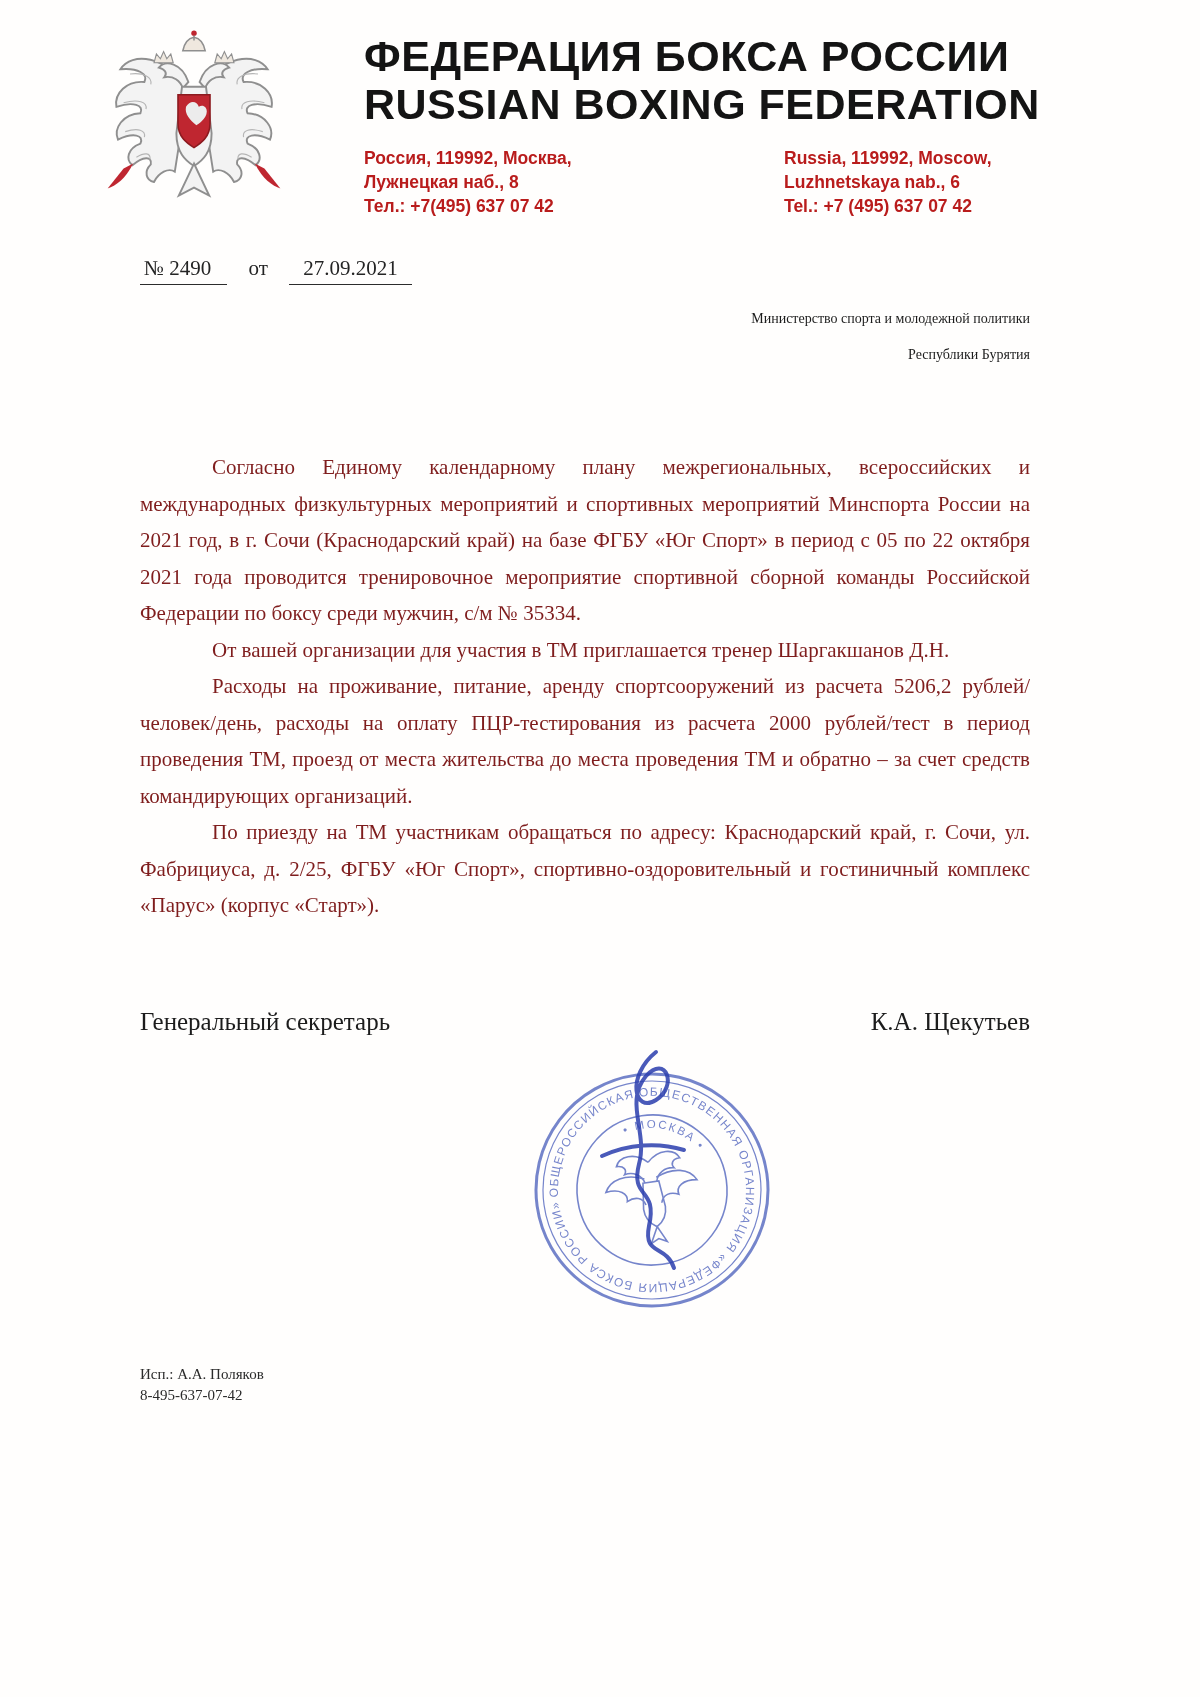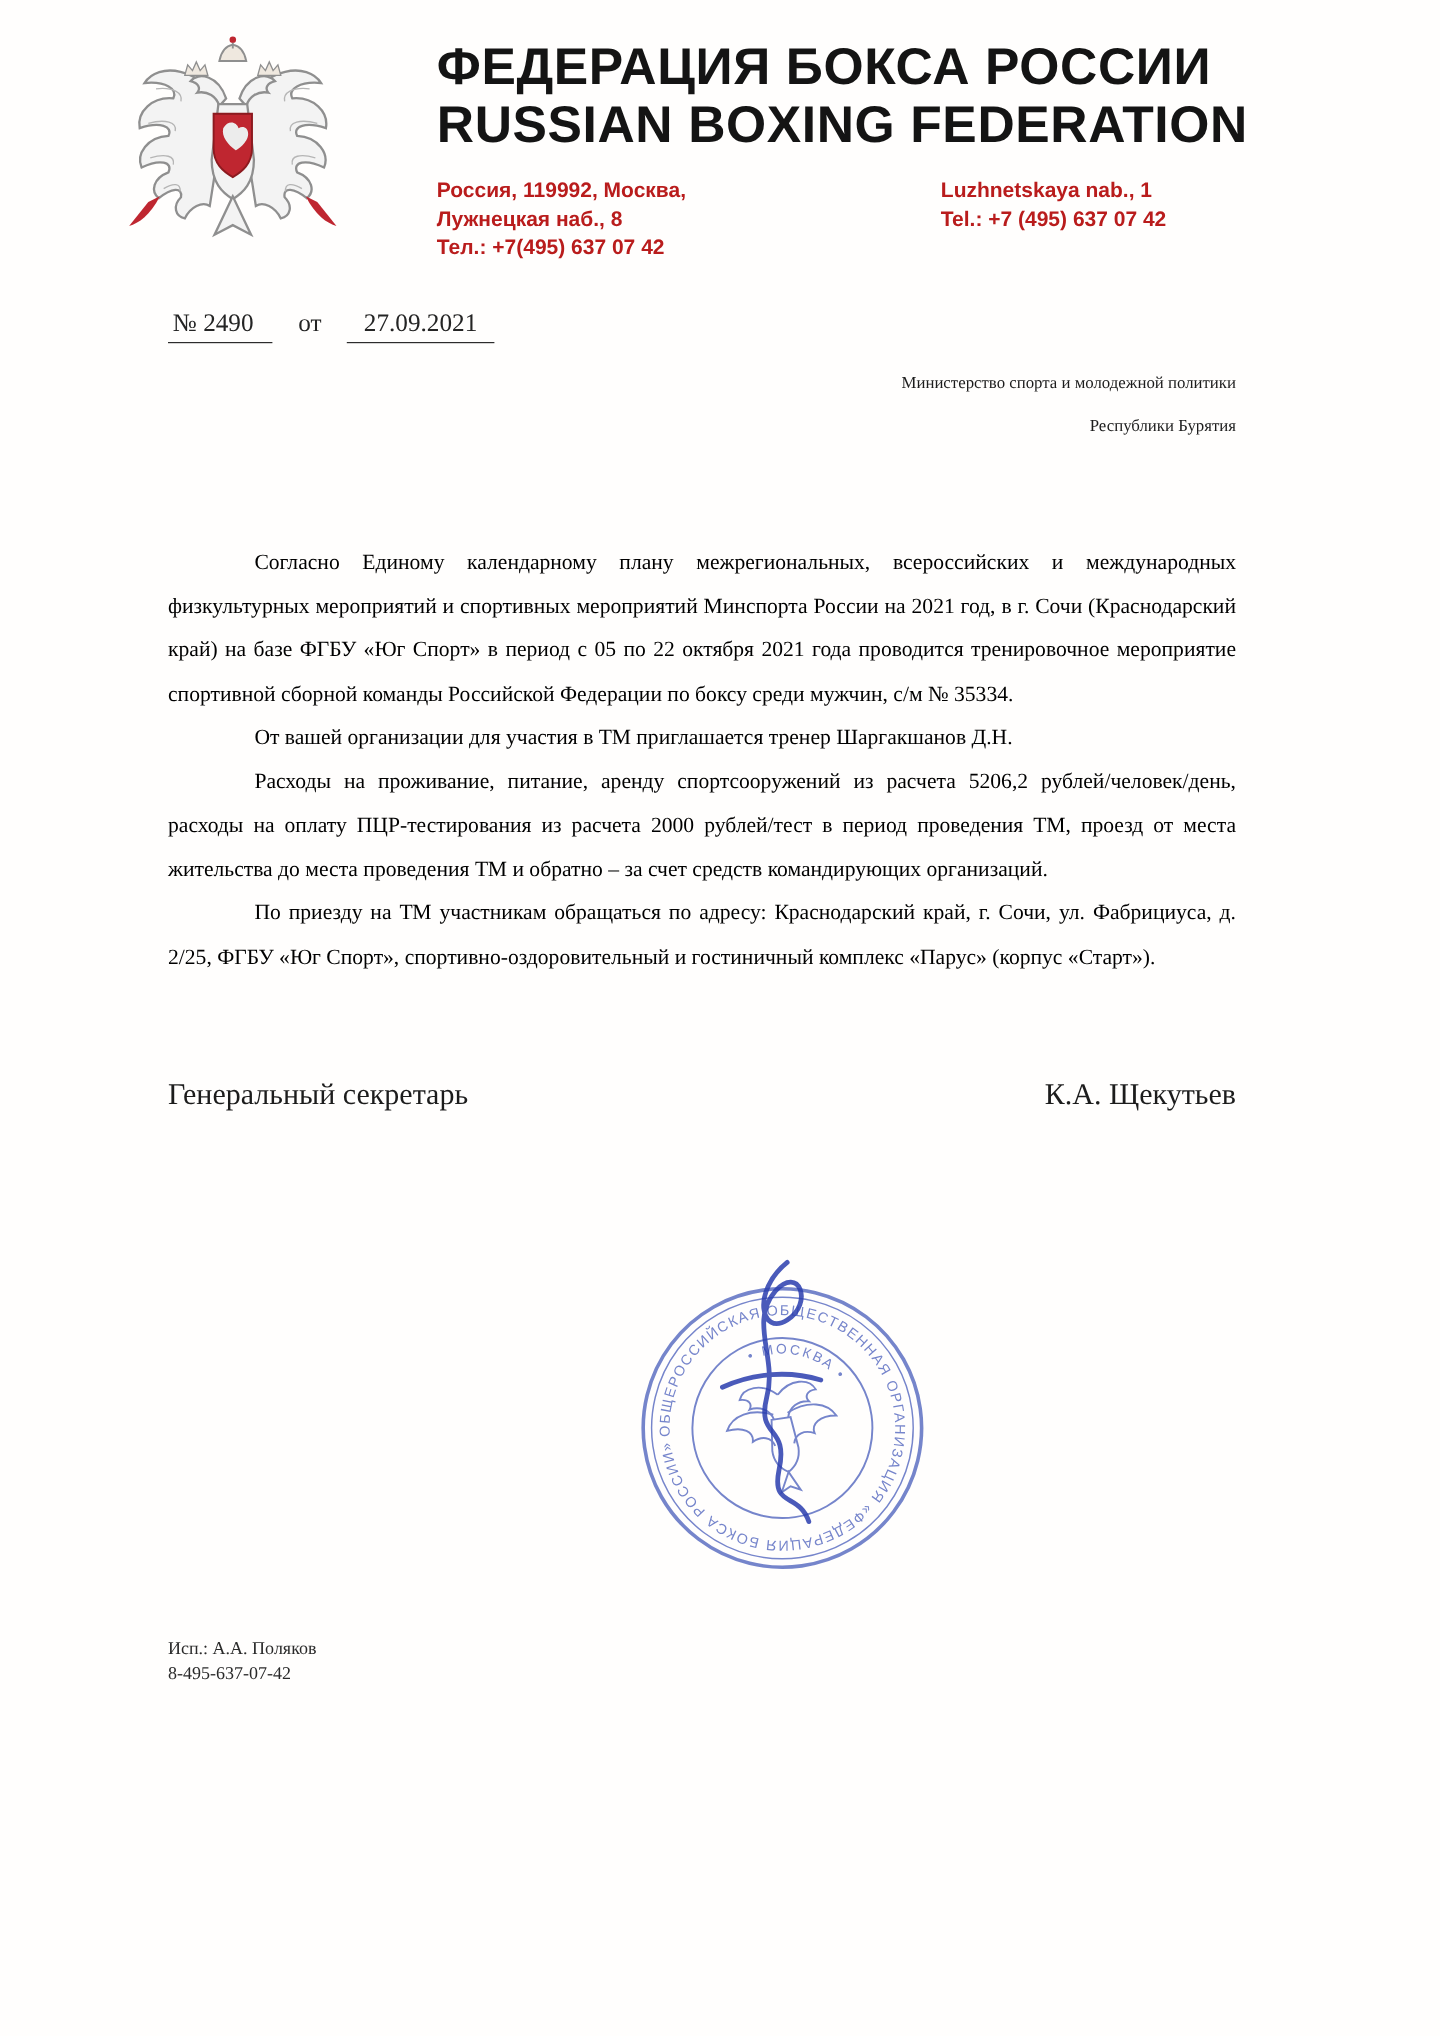--- a/index.html
+++ b/index.html
@@ -30,21 +30,21 @@
   .addr-en { flex:1; }
   
   .content { padding-left:140px; padding-right:170px; }
   .ref-line { margin-top:32px; font-size:21px; color:#242424; }
   .uline { display:inline-block; border-bottom:1.6px solid #2c2c2c; padding:0 16px 3px 4px; }
   .uline.date { padding:0 14px 3px 14px; }
   .ref-ot { margin:16px 16px; }
   
   .recipient { margin-top:16px; text-align:right; font-size:14px; line-height:36px; color:#1c1c1c; }
   
-  .letter-body { margin-top:76px; font-size:18px; line-height:36.5px; text-align:justify; color:#000000; }
+  .letter-body { margin-top:76px; font-size:21px; line-height:36.5px; text-align:justify; color:#7f1d1d; }
   .letter-body p { text-indent:72px; margin:0; }
   
   .sig-row { display:flex; justify-content:space-between; margin-top:84px; font-size:25px; color:#1c1c1c; }
   
   .stamp-wrap { position:absolute; left:528px; top:1066px; width:248px; height:248px; transform:rotate(-8deg); }
   .autograph { position:absolute; left:506px; top:1034px; width:260px; height:260px; }
   
   .exec-block { position:absolute; left:140px; top:1364px; font-size:15px; line-height:21px; color:#2a2a2a; }
 </style>
 </head>
@@ -89,21 +89,22 @@
     <div class="head-right">
       <div class="title-ru">ФЕДЕРАЦИЯ БОКСА РОССИИ</div>
       <div class="title-en">RUSSIAN BOXING FEDERATION</div>
       <div class="addresses">
         <div class="addr-ru">
           <div>Россия, 119992, Москва,</div>
           <div>Лужнецкая наб., 8</div>
           <div>Тел.: +7(495) 637 07 42</div>
         </div>
         <div class="addr-en">
-          <div>Luzhnetskaya nab., 1</div>
+          <div>Russia, 119992, Moscow,</div>
+          <div>Luzhnetskaya nab., 6</div>
           <div>Tel.: +7 (495) 637 07 42</div>
         </div>
       </div>
     </div>
   </header>
 
   <div class="content">
     <div class="ref-line">
       <span class="uline">№ 2490</span>
       <span class="ref-ot">от</span>

